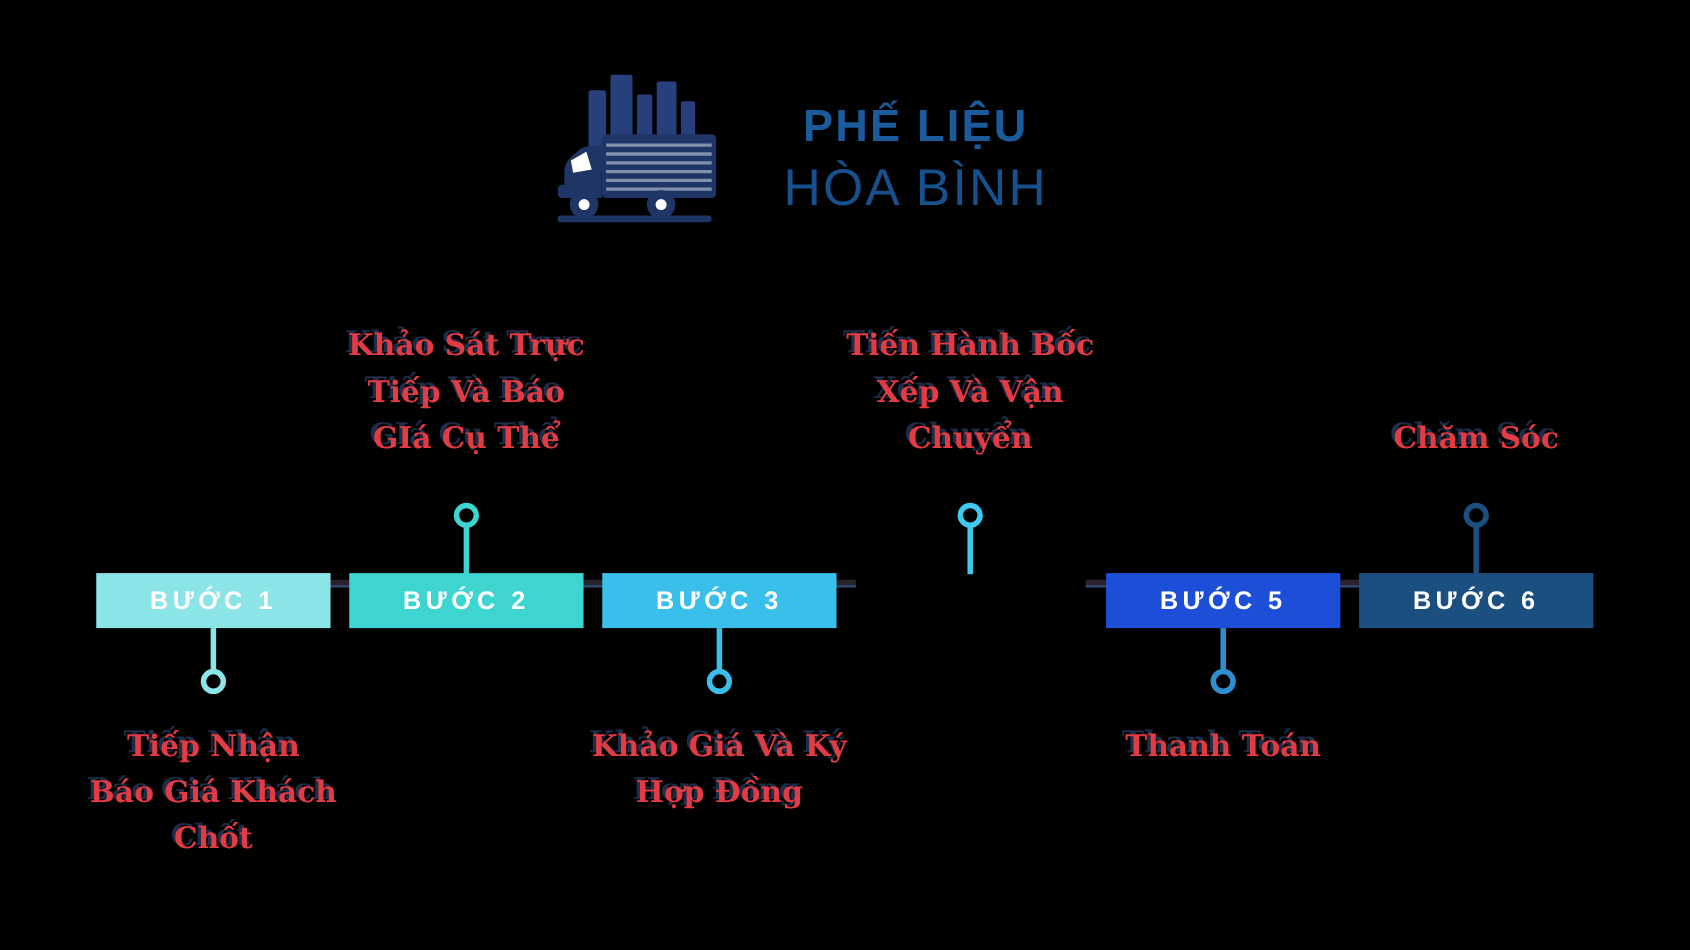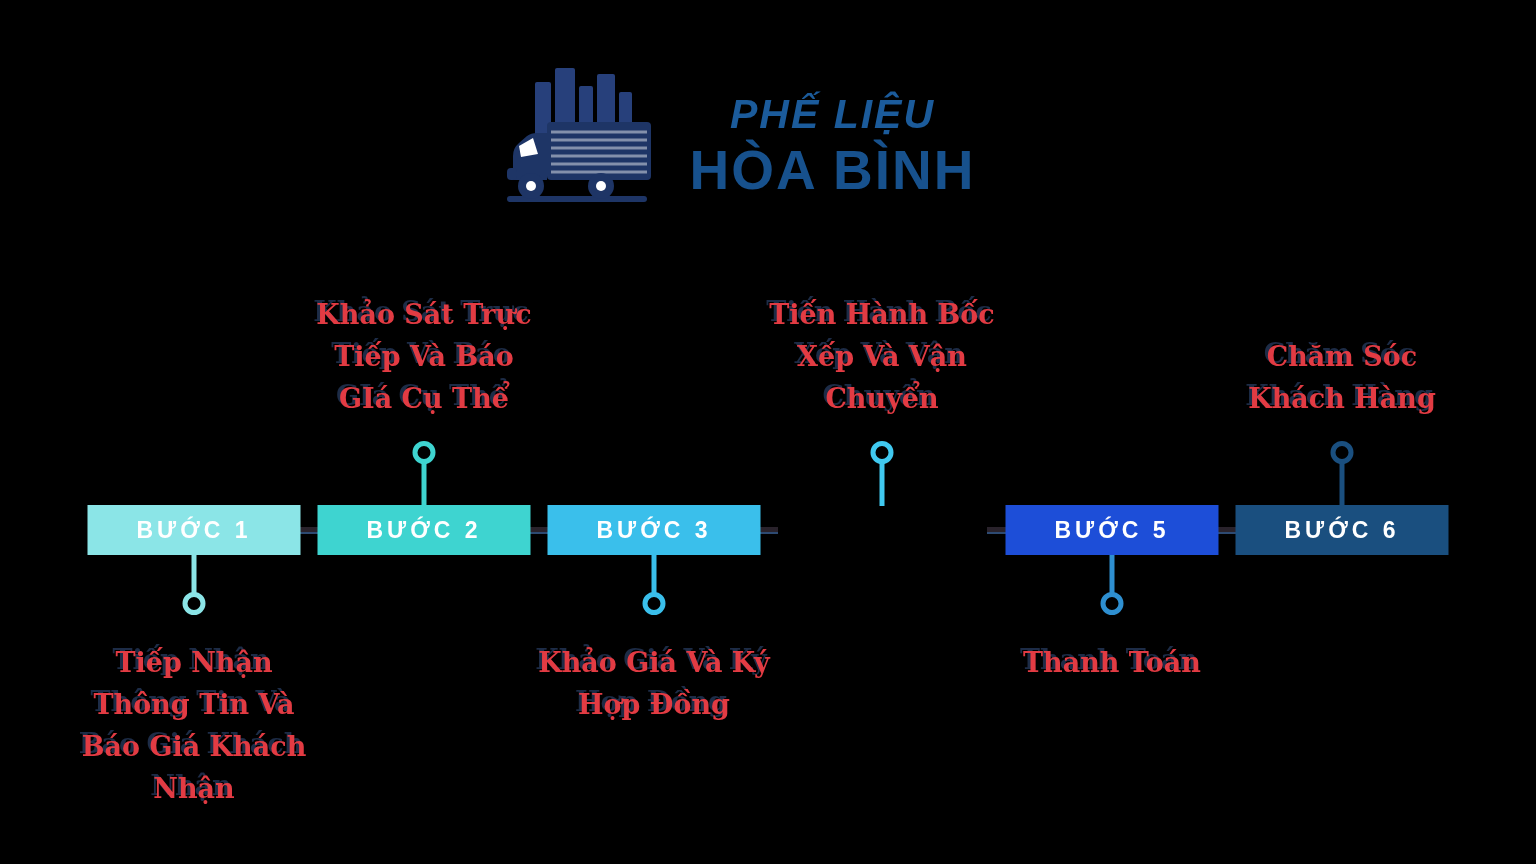--- a/index.html
+++ b/index.html
@@ -6,34 +6,34 @@
   html,body { width:1536px; height:864px; }
   body { background: var(--background,#000); overflow:hidden;
          font-family:"Liberation Sans", sans-serif; }
   .stage { position:relative; width:1536px; height:864px; background:var(--background,#000); }
 
   
   .logo { position:absolute; left:505px; top:64px; display:flex; align-items:flex-start; }
   .logo svg { display:block; }
   .logo-text { margin-left:30px; margin-top:26px; text-align:center; width:295px; }
   .logo-line1 { font-size:41px; font-weight:bold; letter-spacing:2px;
-                color:var(--logo-text-primary); line-height:48px;font-style:italic; }
-  .logo-line2 { font-size:55px; font-weight:bold; letter-spacing:2px;
+                color:var(--logo-text-primary); line-height:48px; }
+  .logo-line2 { font-size:47px; font-weight:normal; letter-spacing:2px;
                 color:var(--logo-text-secondary); line-height:64px; }
   .b-fill { fill:var(--logo-buildings); }
   .t-fill { fill:var(--logo-truck); }
 
   
   .track-seg { position:absolute; top:527px; height:7px;
                background:var(--track); border-bottom:2px solid var(--track-edge); }
   .seg-1{left:299px;width:22px}.seg-2{left:529px;width:20px}.seg-3{left:758px;width:20px}
   .seg-4{left:987px;width:21px}.seg-5{left:1217px;width:20px}
 
   
-  .col { position:absolute; top:0; bottom:0; width:260px; }
+  .col { position:absolute; top:16px; bottom:0; width:260px; }
   .col-1{left:64px}.col-2{left:294px}.col-3{left:524px}
   .col-4{left:752px}.col-5{left:982px}.col-6{left:1212px}
 
   .step-btn { position:absolute; top:505px; left:50%; transform:translateX(-50%);
               width:213px; height:50px; border-radius:0; border:none;
               display:flex; align-items:center; justify-content:center;
               color:var(--button-text); font-weight:bold; font-size:23px;
               letter-spacing:4px; font-family:"Liberation Sans",sans-serif; cursor:pointer; }
 
   .line-up   { position:absolute; top:462px; height:44px; width:5px;
@@ -99,23 +99,22 @@
   <div class="track-seg seg-3"></div>
   <div class="track-seg seg-4"></div>
   <div class="track-seg seg-5"></div>
 
   <div class="col col-1">
     <button class="step-btn" style="background: rgb(139, 229, 231);">BƯỚC 1</button>
     <div class="line-down" style="background: rgb(139, 229, 231);"></div>
     <div class="ring-down" style="border-color: rgb(139, 229, 231);"></div>
     <div class="step-label label-below">
       <div>Tiếp Nhận</div>
-      <div>Thông Tin Và</div>
       <div>Báo Giá Khách</div>
-      <div>Nhận</div>
+      <div>Chốt</div>
     </div>
   </div>
 
   <div class="col col-2">
     <div class="step-label label-above">
       <div>Khảo Sát Trực</div>
       <div>Tiếp Và Báo</div>
       <div>GIá Cụ Thể</div>
     </div>
     <div class="ring-up" style="border-color: rgb(62, 212, 208);"></div>
@@ -148,20 +147,19 @@
     <div class="line-down" style="background: rgb(46, 143, 208);"></div>
     <div class="ring-down" style="border-color: rgb(46, 143, 208);"></div>
     <div class="step-label label-below">
       <div>Thanh Toán</div>
     </div>
   </div>
 
   <div class="col col-6">
     <div class="step-label label-above">
       <div>Chăm Sóc</div>
-      <div>Khách Hàng</div>
     </div>
     <div class="ring-up" style="border-color: rgb(26, 79, 127);"></div>
     <div class="line-up" style="background: rgb(26, 79, 127);"></div>
     <button class="step-btn" style="background: rgb(26, 79, 127);">BƯỚC 6</button>
   </div>
 
 </div>
 
 </body></html>

